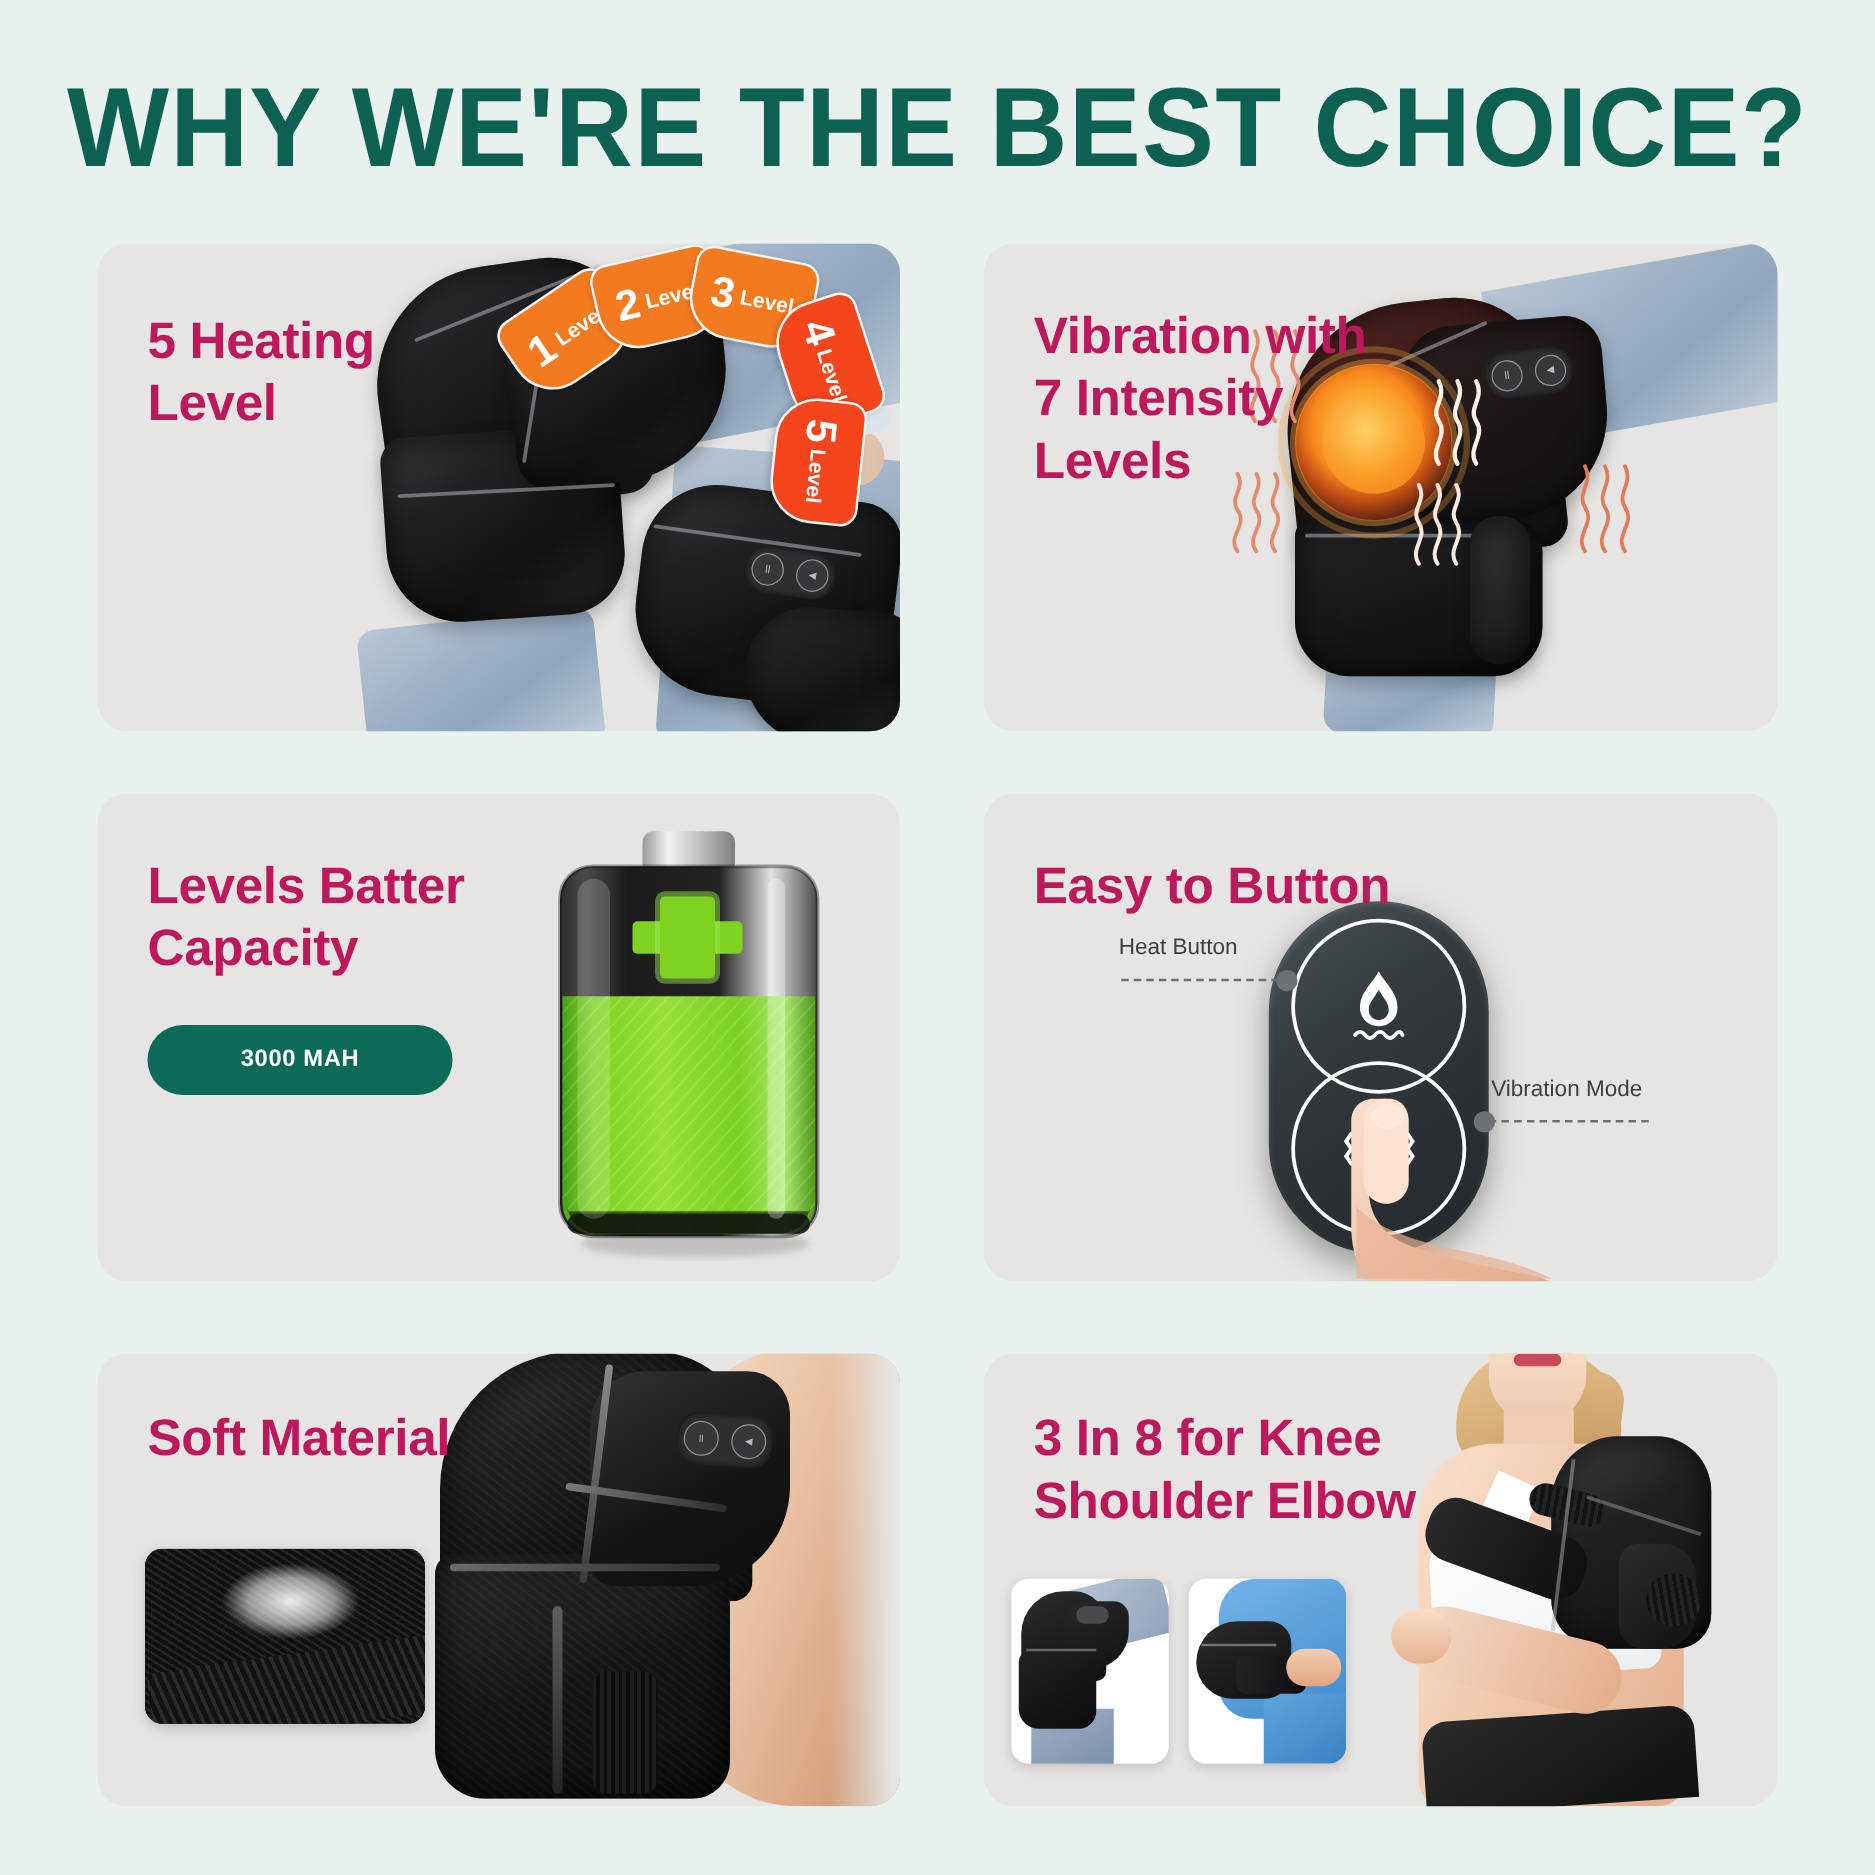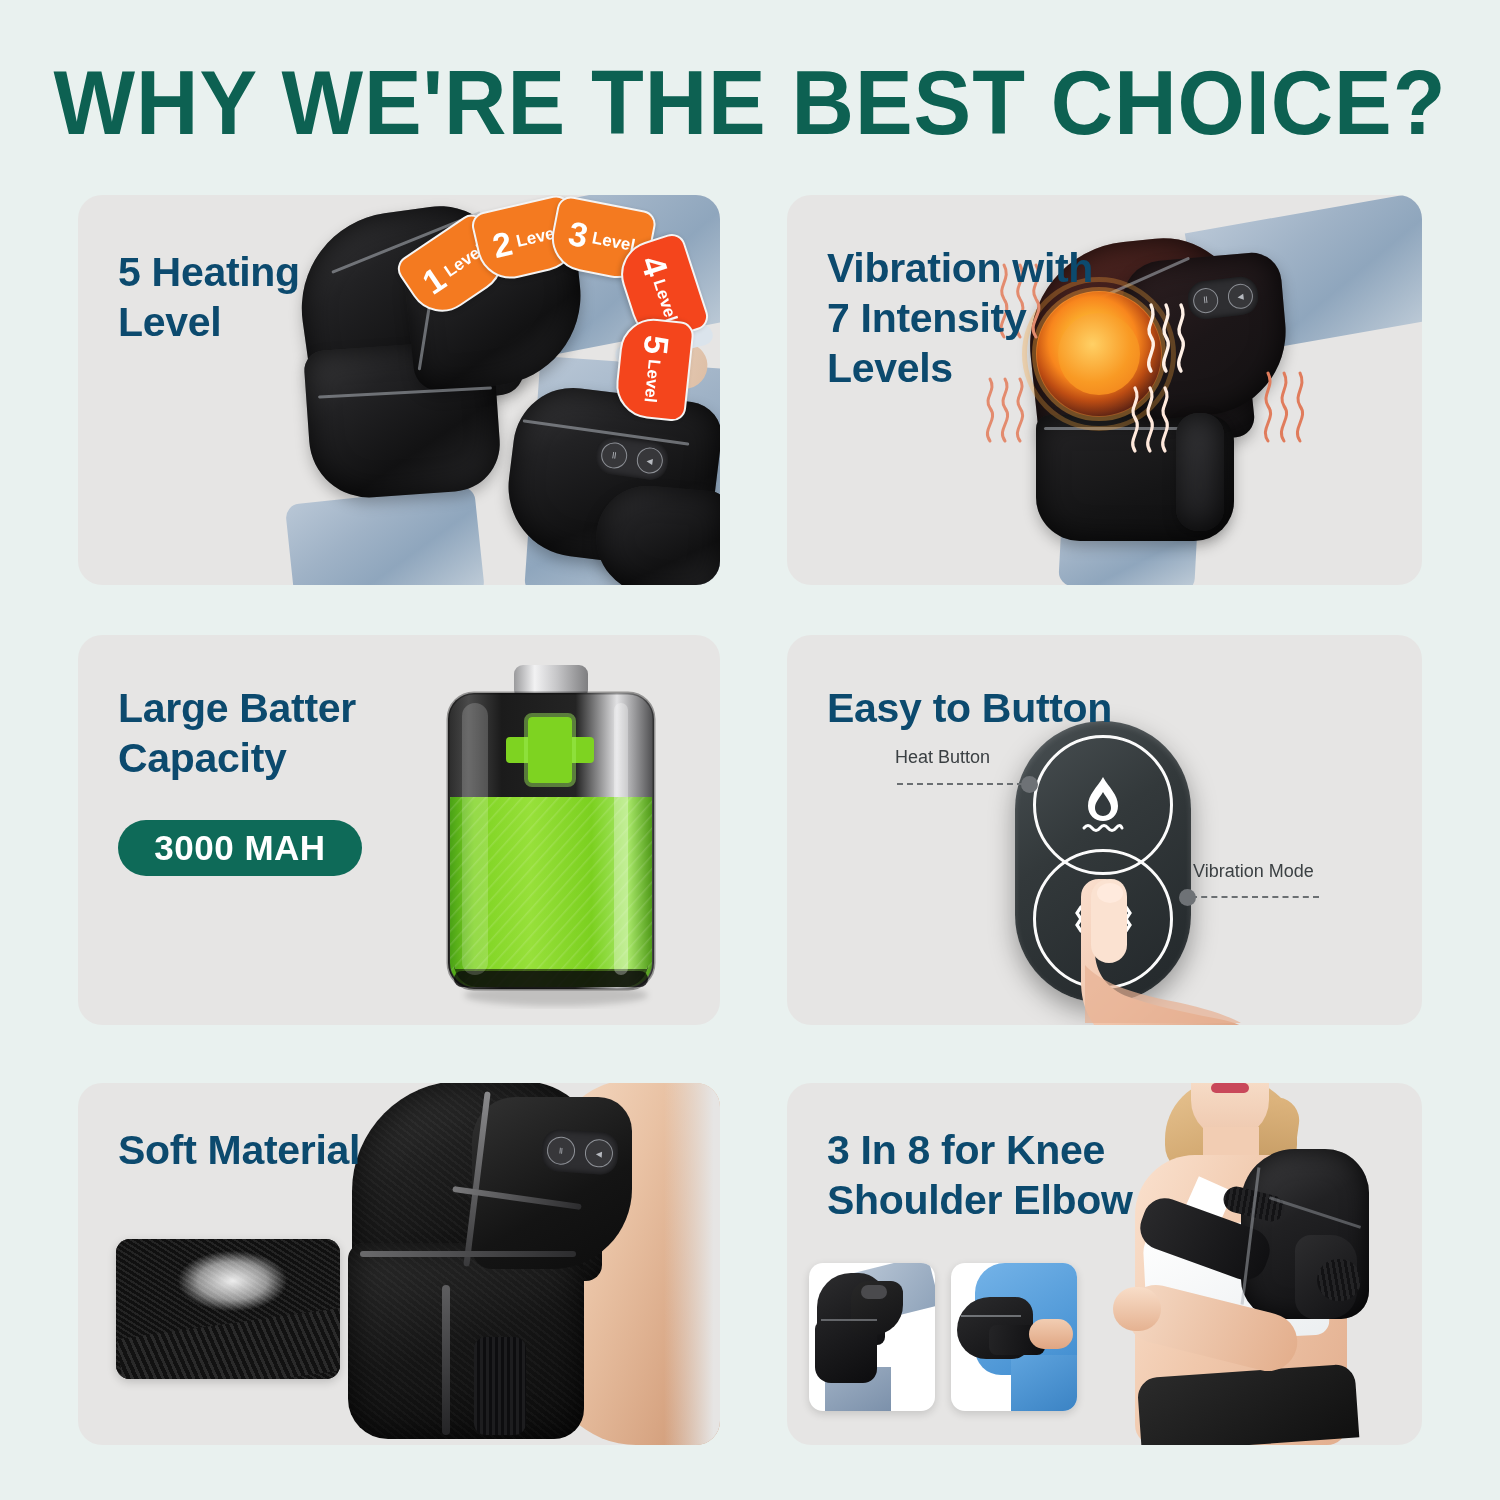--- a/index.html
+++ b/index.html
@@ -37,21 +37,21 @@
   }
   .c1{left:0;   top:0;    width:642px;height:390px;}
   .c2{left:709px;top:0;   width:635px;height:390px;}
   .c3{left:0;   top:440px;width:642px;height:390px;}
   .c4{left:709px;top:440px;width:635px;height:390px;}
   .c5{left:0;   top:888px;width:642px;height:362px;}
   .c6{left:709px;top:888px;width:635px;height:362px;}
 
   .card-title{
     position:absolute;
-    color:#0c4a6e;
+    color:#be185d;
     font-size:41px;
     font-weight:bold;
     line-height:1.22;
     z-index:40;
     white-space:pre-line;
     letter-spacing:-0.3px;
   }
   .c1 .card-title{left:40px;top:52px;}
   .c2 .card-title{left:40px;top:48px;}
   .c3 .card-title{left:40px;top:48px;}
@@ -70,21 +70,21 @@
     z-index:40;
   }
   .badge-heat{
     left:40px;top:182px;width:250px;height:55px;
     font-size:29px;
     background:linear-gradient(100deg,#f04f13 0%,#f4691a 45%,#faa22a 100%);
     text-shadow:0 1px 2px rgba(150,50,0,.3);
   }
   .badge-batt{
     left:40px;top:185px;width:244px;height:56px;
-    font-size:35px;
+    font-size:19px;
     background:#0e6a58;
   }
 
   
   .knee-photo{
     position:absolute;
     right:-6px;bottom:-10px;
     width:430px;height:400px;
     z-index:10;
   }
@@ -385,21 +385,21 @@
       </g>
       <g fill="none" stroke="rgba(160,240,90,.45)" stroke-width="4">
         <rect x="98" y="56" width="48" height="70" rx="6"></rect>
       </g>
 
       <rect x="34" y="44" width="26" height="272" rx="13" fill="rgba(255,255,255,.18)"></rect>
       <rect x="186" y="44" width="14" height="272" rx="7" fill="rgba(255,255,255,.30)"></rect>
       <rect x="20" y="34" width="206" height="296" rx="26" fill="none" stroke="rgba(0,0,0,.35)" stroke-width="3"></rect>
     </svg>
 
-    <div class="card-title">Large Batter
+    <div class="card-title">Levels Batter
 Capacity</div>
     <div class="badge badge-batt">3000 MAH</div>
   </div>
 
   <div class="card c4">
     <div class="card-title">Easy to Button</div>
 
     <div class="panel" style="left:228px;top:86px;width:176px;height:282px;">
       <div class="pbtn" style="left:18px;top:14px;width:140px;height:140px;">
         <svg width="58" height="62" viewBox="0 0 58 62">

